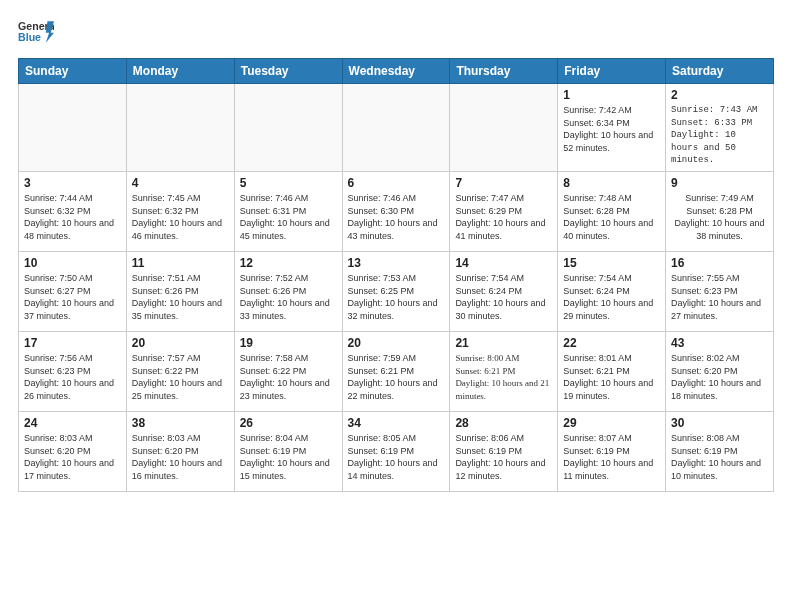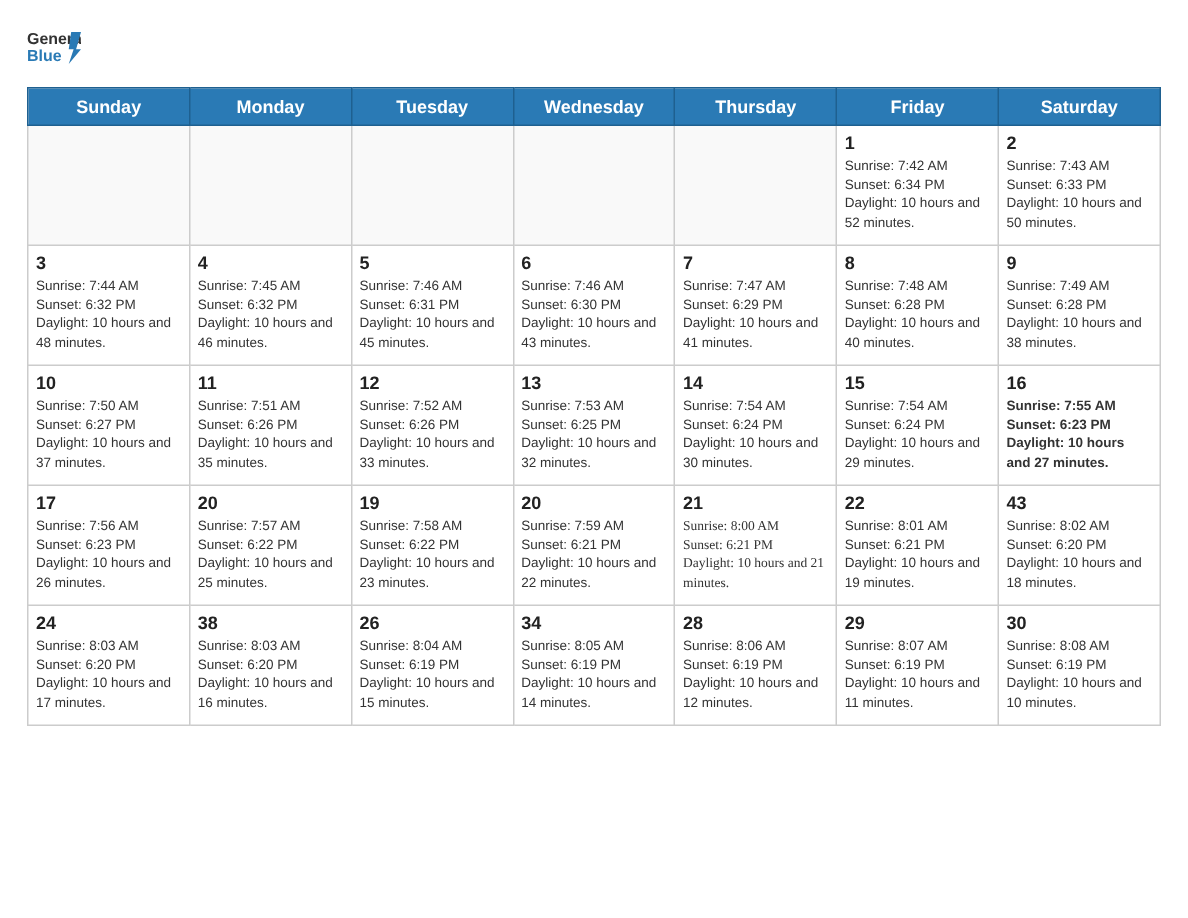--- a/index.html
+++ b/index.html
@@ -50,21 +50,21 @@
       width: 100%;
       border-collapse: collapse;
       border: 1px solid #ccc;
     }
     .calendar th {
       background: #2a7ab5;
       color: #fff;
       font-size: 12px;
       font-weight: bold;
       padding: 5px 6px;
-      text-align: center;
+      text-align: left;
       border: 1px solid #1e6090;
     }
     .calendar td {
       width: calc(100% / 7);
       vertical-align: top;
       border: 1px solid #ccc;
       padding: 4px 5px;
       font-size: 9.5px;
       color: #333;
       height: 80px;
@@ -125,21 +125,21 @@
           <td class="empty"></td>
           <td class="empty"></td>
           <td>
             <div class="day-num">1</div>
             <div class="day-info" style="white-space: pre-line;">Sunrise: 7:42 AM
 Sunset: 6:34 PM
 Daylight: 10 hours and 52 minutes.</div>
           </td>
           <td>
             <div class="day-num">2</div>
-            <div class="day-info" style="white-space: pre-line;">Sunrise: 7:43 AM
+            <div class="day-info" style="white-space: pre-line; font-family: Liberation Mono, monospace;">Sunrise: 7:43 AM
 Sunset: 6:33 PM
 Daylight: 10 hours and 50 minutes.</div>
           </td>
         </tr>
         <tr>
           <td>
             <div class="day-num">3</div>
             <div class="day-info" style="white-space: pre-line;">Sunrise: 7:44 AM
 Sunset: 6:32 PM
 Daylight: 10 hours and 48 minutes.</div>
@@ -169,21 +169,21 @@
 Daylight: 10 hours and 41 minutes.</div>
           </td>
           <td>
             <div class="day-num">8</div>
             <div class="day-info" style="white-space: pre-line;">Sunrise: 7:48 AM
 Sunset: 6:28 PM
 Daylight: 10 hours and 40 minutes.</div>
           </td>
           <td>
             <div class="day-num">9</div>
-            <div class="day-info" style="white-space: pre-line;">Sunrise: 7:49 AM
+            <div class="day-info" style="white-space: pre-line; text-align: center;">Sunrise: 7:49 AM
 Sunset: 6:28 PM
 Daylight: 10 hours and 38 minutes.</div>
           </td>
         </tr>
         <tr>
           <td>
             <div class="day-num">10</div>
             <div class="day-info" style="white-space: pre-line;">Sunrise: 7:50 AM
 Sunset: 6:27 PM
 Daylight: 10 hours and 37 minutes.</div>
@@ -213,21 +213,21 @@
 Daylight: 10 hours and 30 minutes.</div>
           </td>
           <td>
             <div class="day-num">15</div>
             <div class="day-info" style="white-space: pre-line;">Sunrise: 7:54 AM
 Sunset: 6:24 PM
 Daylight: 10 hours and 29 minutes.</div>
           </td>
           <td>
             <div class="day-num">16</div>
-            <div class="day-info" style="white-space: pre-line; font-weight: bold;">Sunrise: 7:55 AM
+            <div class="day-info" style="white-space: pre-line;">Sunrise: 7:55 AM
 Sunset: 6:23 PM
 Daylight: 10 hours and 27 minutes.</div>
           </td>
         </tr>
         <tr>
           <td>
             <div class="day-num">17</div>
             <div class="day-info" style="white-space: pre-line;">Sunrise: 7:56 AM
 Sunset: 6:23 PM
 Daylight: 10 hours and 26 minutes.</div>

